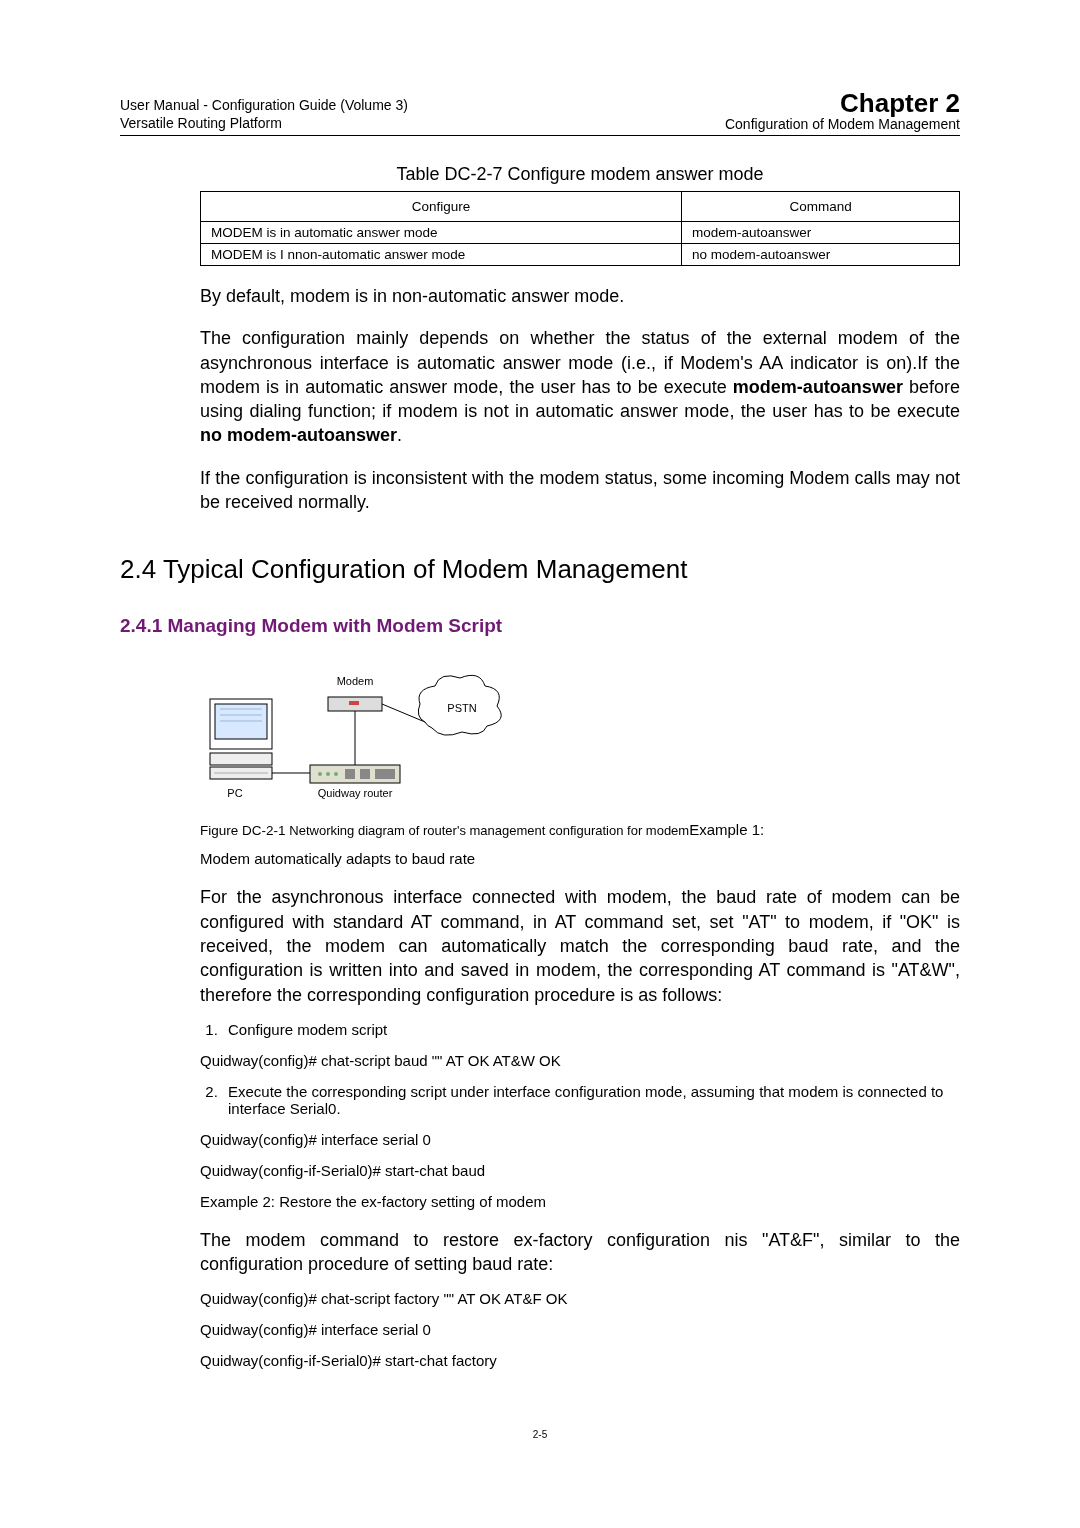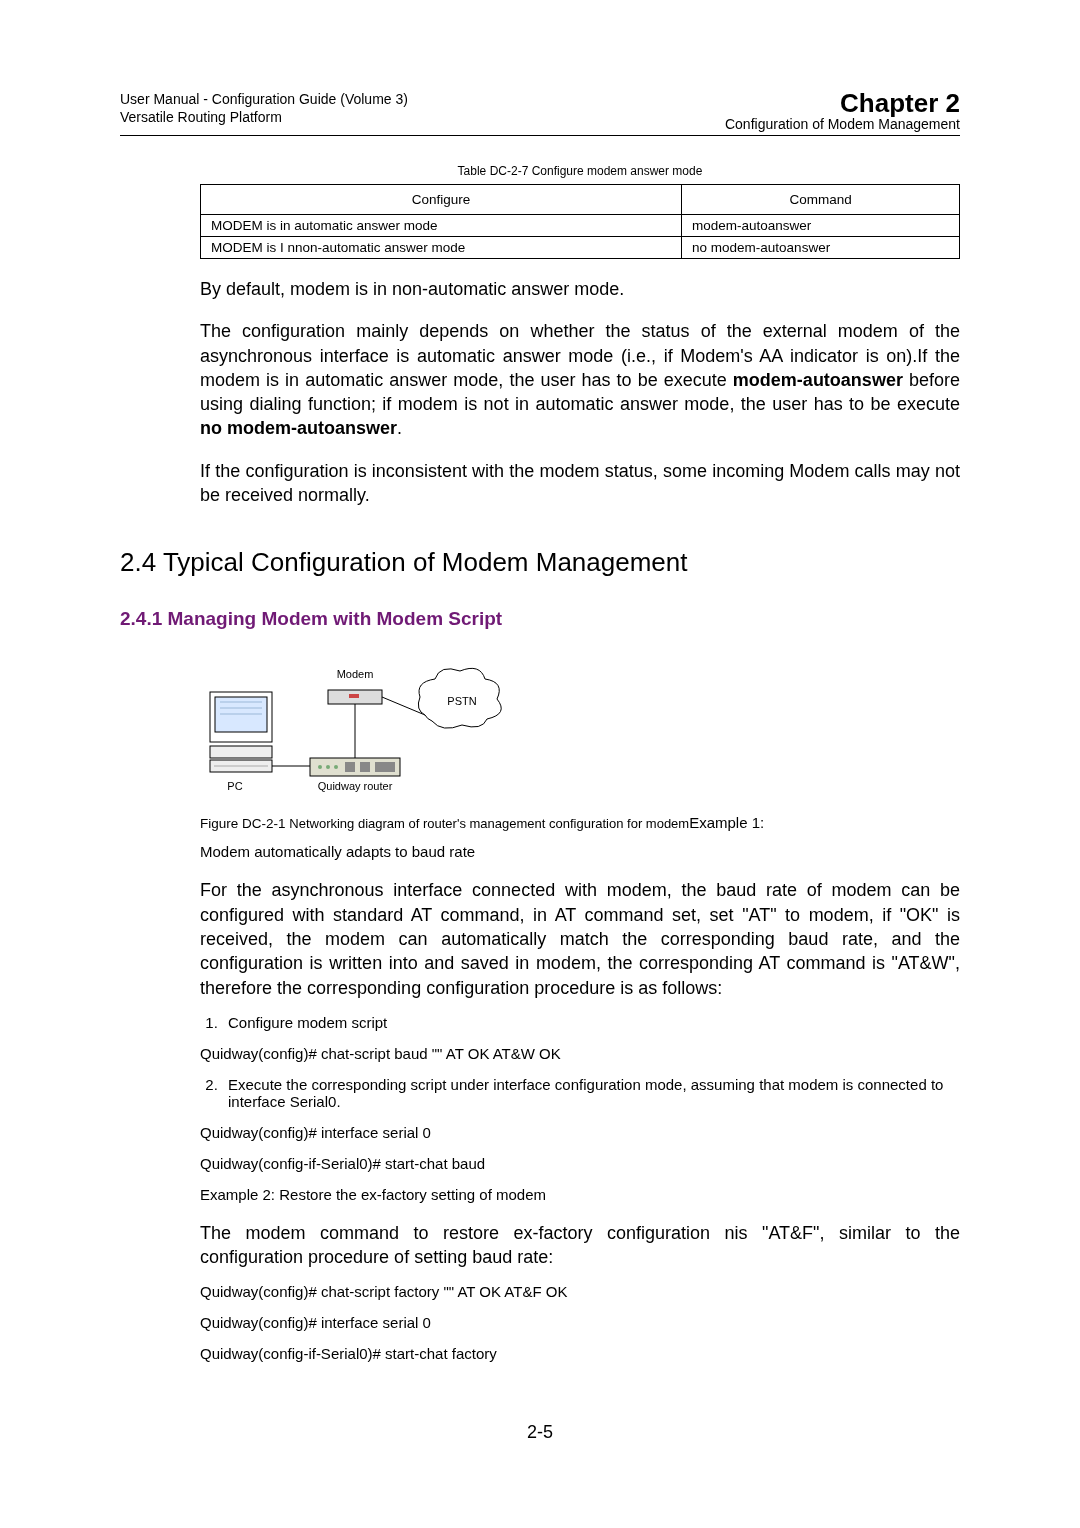--- a/index.html
+++ b/index.html
@@ -10,21 +10,21 @@
     color: #000;
     width: 1080px;
   }
   .page {
     padding: 90px 120px 60px 120px;
     box-sizing: border-box;
   }
   .header-row {
     display: flex;
     justify-content: space-between;
-    align-items: flex-start;
+    align-items: flex-end;
   }
   .header-left {
     font-size: 14px;
     line-height: 1.3;
   }
   .header-right {
     text-align: right;
   }
   .chapter-title {
     font-size: 26px;
@@ -33,21 +33,21 @@
   }
   .chapter-sub {
     font-size: 14px;
   }
   .hr {
     border: none;
     border-top: 1px solid #000;
     margin: 3px 0 0 0;
   }
   .caption {
-    font-size: 12px;
+    font-size: 18px;
     text-align: center;
     margin: 28px 0 6px 0;
   }
   table.ops {
     border-collapse: collapse;
     width: 100%;
     margin: 0 auto;
   }
   table.ops th, table.ops td {
     border: 1px solid #000;
@@ -98,21 +98,21 @@
   ol.steps li {
     padding-left: 6px;
     margin: 2px 0;
   }
   .cmd {
     font-size: 15px;
     margin: 14px 0 0 0;
   }
   .pagenum {
     text-align: center;
-    font-size: 18px;
+    font-size: 10px;
     margin-top: 60px;
   }
   .svg-diag {
     display: block;
   }
 </style>
 </head>
 <body>
 
 <div class="page">

